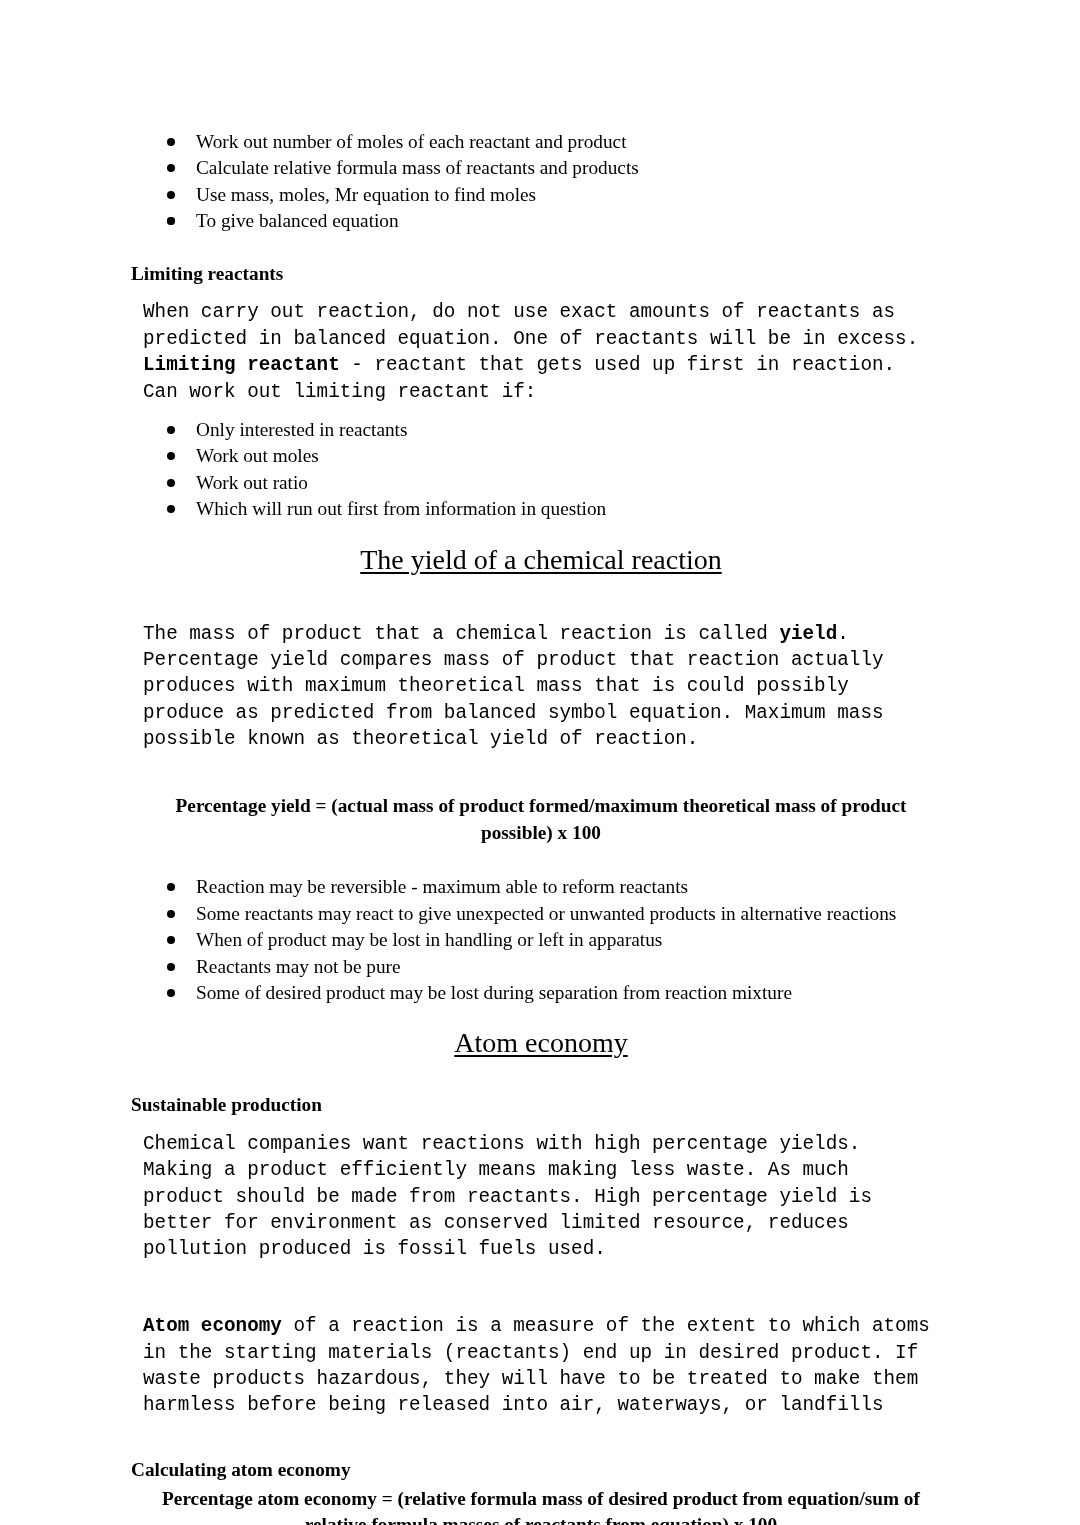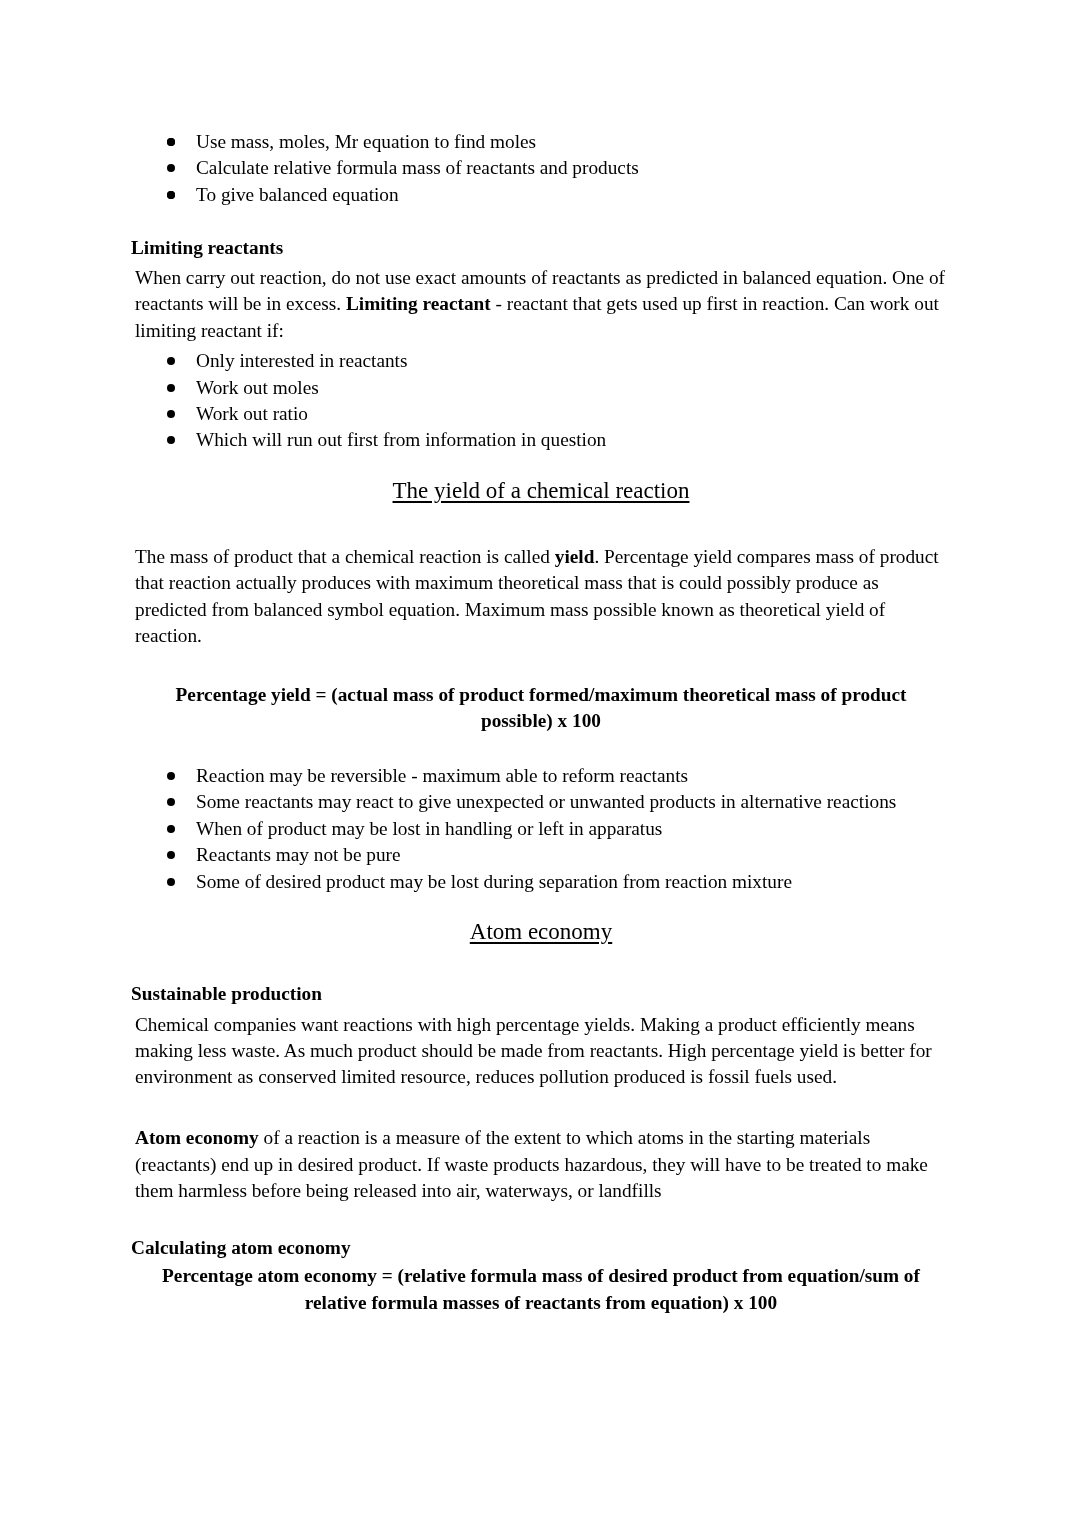--- a/index.html
+++ b/index.html
@@ -9,38 +9,38 @@
       color: #000000; font-size: 19.3px; line-height: 26.4px;
     }
     .page { position: absolute; left: 131px; top: 129px; width: 820px; }
     ul.bullets { list-style: none; margin: 0; padding: 0; }
     ul.bullets li { position: relative; padding-left: 65px; white-space: nowrap; }
     ul.bullets li .bullet {
       position: absolute; left: 36px; top: 9px; width: 8px; height: 8px;
       border-radius: 50%; background: #000;
     }
     .heading-bold { font-weight: bold; }
-    .para { margin: 4px; }
+    .para { margin: 12px; font-family: Liberation Mono, monospace; }
     .section-title {
-      text-align: center; font-size: 23px; text-decoration: underline;
+      text-align: center; font-size: 28px; text-decoration: underline;
       text-underline-offset: 3px; line-height: 30px;
     }
     .formula { font-weight: bold; text-align: center; margin: 2px; }
     .blank { height: 26.4px; }
     b { font-weight: bold; }
   </style>
 </head>
 <body>
 
 <div class="page">
 
   <ul class="bullets">
-    <li><span class="bullet"></span></li>
+    <li><span class="bullet"></span><span>Work out number of moles of each reactant and product</span></li>
+    <li><span class="bullet"></span><span>Calculate relative formula mass of reactants and products</span></li>
     <li><span class="bullet"></span><span>Use mass, moles, Mr equation to find moles</span></li>
-    <li><span class="bullet"></span><span>Calculate relative formula mass of reactants and products</span></li>
     <li><span class="bullet"></span></li>
     <li><span class="bullet"></span><span>To give balanced equation</span></li>
   </ul>
 
   <div class="blank"></div>
 
   <div class="heading-bold">Limiting reactants</div>
   <p class="para"><span>When carry out reaction, do not use exact amounts of reactants as predicted in balanced equation. One of reactants will be in excess. </span><b>Limiting reactant</b><span> - reactant that gets used up first in reaction. Can work out limiting reactant if:</span></p>
   <ul class="bullets">
     <li><span class="bullet"></span><span>Only interested in reactants</span></li>

